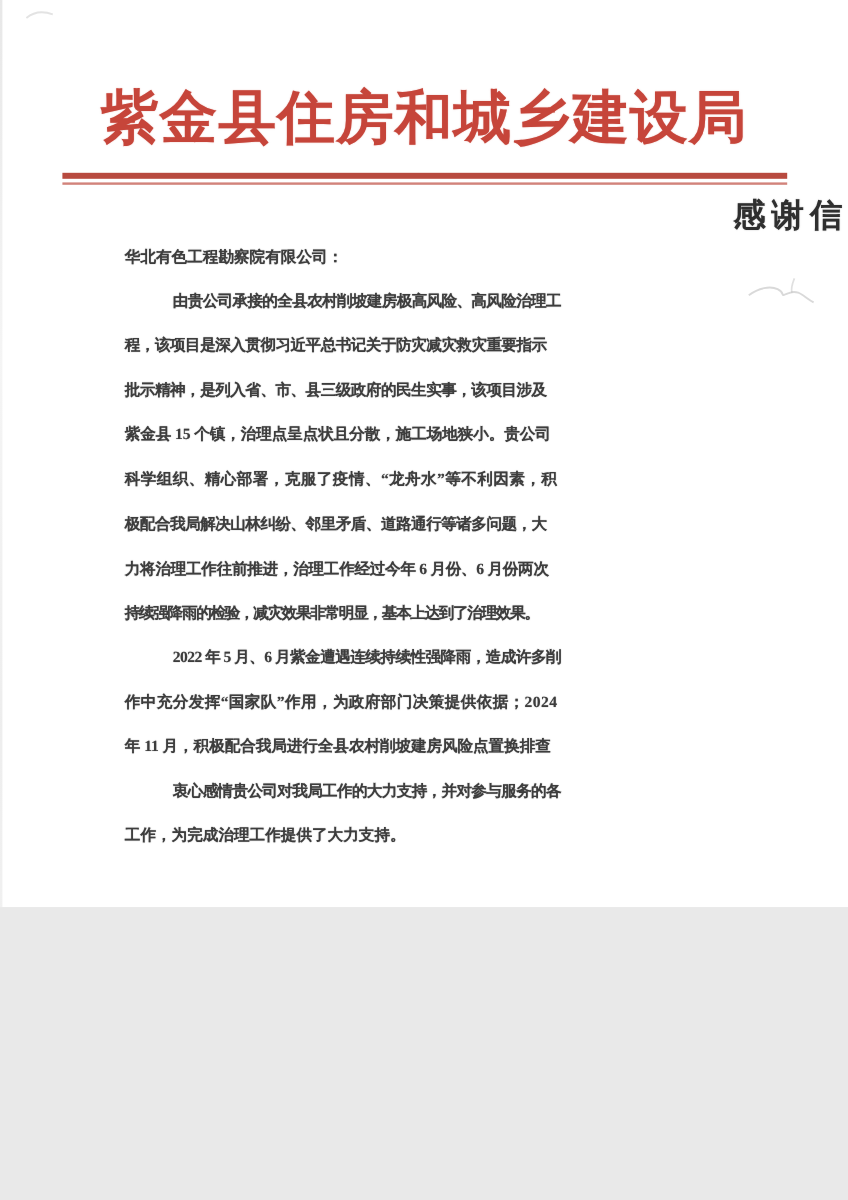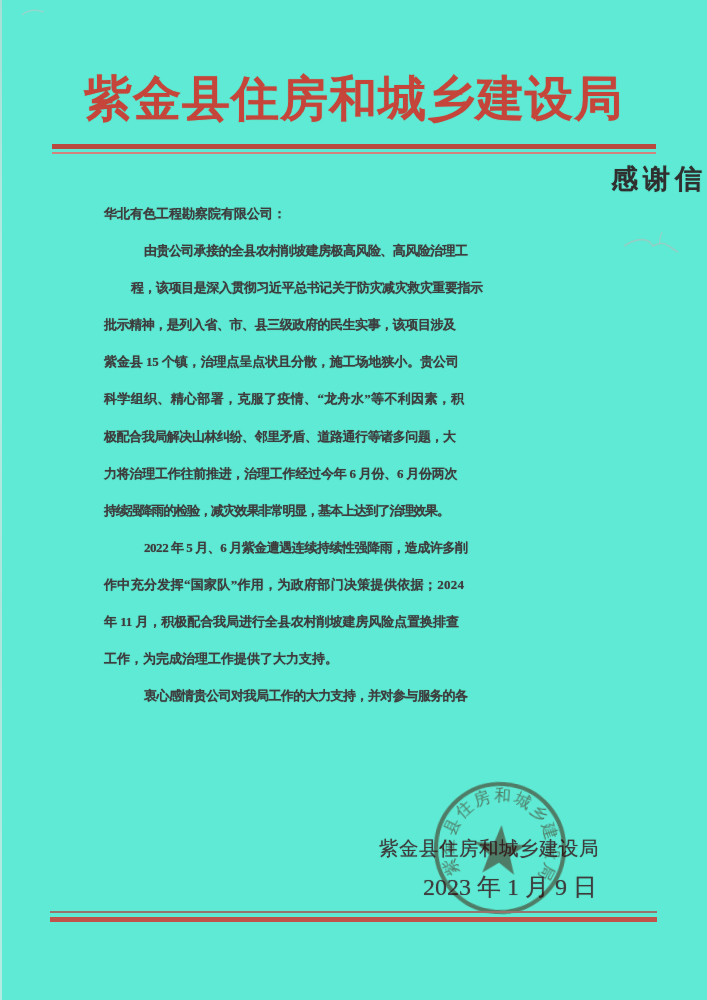--- a/index.html
+++ b/index.html
@@ -1,18 +1,18 @@
 <!DOCTYPE html>
 <html><head>
 <meta charset="utf-8">
 <style>
   html,body{margin:0;padding:0;background:#e9e9e9;}
   .page{
-    position:relative;width:707px;height:1000px;margin:0 auto;
-    background:#5eead4;overflow:hidden;
+    position:relative;width:707px;height:756px;margin:0 auto;
+    background:#ffffff;overflow:hidden;
     font-family:"Liberation Serif","DejaVu Serif",serif;
     color:#3d3d3d;
   }
   
   .org-title{
     position:absolute;top:68px;left:0;right:0;
     text-align:center;font-size:48px;font-weight:bold;
     letter-spacing:1px;line-height:1.3;
     color:#c6453a;
     text-shadow:0 0 1px rgba(198,69,58,.55);
@@ -72,32 +72,32 @@
 
   <div class="org-title">紫金县住房和城乡建设局</div>
   <div class="rule-thick hd-thick"></div>
   <div class="rule-thin hd-thin"></div>
 
   <div class="letter-title">感谢信</div>
 
   <div class="body-block">
     <div class="line"><span>华北有色工程勘察院有限公司：</span></div>
     <div class="line just indent"><span style="letter-spacing: -0.56px;">由贵公司承接的全县农村削坡建房极高风险、高风险治理工</span></div>
-    <div class="line just"><span style="letter-spacing: -0.444444px; margin-left: 27px;">程，该项目是深入贯彻习近平总书记关于防灾减灾救灾重要指示</span></div>
+    <div class="line just"><span style="letter-spacing: -0.444444px;">程，该项目是深入贯彻习近平总书记关于防灾减灾救灾重要指示</span></div>
     <div class="line just"><span style="letter-spacing: -0.444444px; margin-top: 12px;">批示精神，是列入省、市、县三级政府的民生实事，该项目涉及</span></div>
     <div class="line just"><span style="letter-spacing: -0.0862069px;">紫金县 15 个镇，治理点呈点状且分散，施工场地狭小。贵公司</span></div>
     <div class="line just"><span style="letter-spacing: 0.337963px;">科学组织、精心部署，克服了疫情、“龙舟水”等不利因素，积</span></div>
     <div class="line just"><span style="letter-spacing: -0.444444px;">极配合我局解决山林纠纷、邻里矛盾、道路通行等诸多问题，大</span></div>
     <div class="line just"><span style="letter-spacing: -0.241667px;">力将治理工作往前推进，治理工作经过今年 6 月份、6 月份两次</span></div>
     <div class="line just"><span style="letter-spacing: -1.10714px;">持续强降雨的检验，减灾效果非常明显，基本上达到了治理效果。</span></div>
     <div class="line just indent"><span style="letter-spacing: -0.451613px; text-align: center;">2022 年 5 月、6 月紫金遭遇连续持续性强降雨，造成许多削</span></div>
     <div class="line just"><span style="letter-spacing: 0.314655px;">作中充分发挥“国家队”作用，为政府部门决策提供依据；2024</span></div>
     <div class="line just"><span style="letter-spacing: -0.0619612px;">年 11 月，积极配合我局进行全县农村削坡建房风险点置换排查</span></div>
+    <div class="line just indent"><span style="letter-spacing: -0.56px;">衷心感情贵公司对我局工作的大力支持，并对参与服务的各</span></div>
     <div class="line"><span>工作，为完成治理工作提供了大力支持。</span></div>
-    <div class="line just indent"><span style="letter-spacing: -0.56px;">衷心感情贵公司对我局工作的大力支持，并对参与服务的各</span></div>
   </div>
 
   <div class="sig-block">
     <div class="sig-org">紫金县住房和城乡建设局</div>
     <div class="sig-date">2023 年 1 月 9 日</div>
   </div>
 
   <svg class="seal" viewBox="0 0 160 160" xmlns="http://www.w3.org/2000/svg">
     <circle cx="80" cy="80" r="64" fill="none" stroke="#c55949" stroke-width="4.2"></circle>
     <path fill="#c55949" d="M80,57 L86.3,75.3 L105.7,75.7 L90.3,87.3 L95.9,105.8 L80,94.8 L64.1,105.8 L69.7,87.3 L54.3,75.7 L73.7,75.3 Z"></path>

